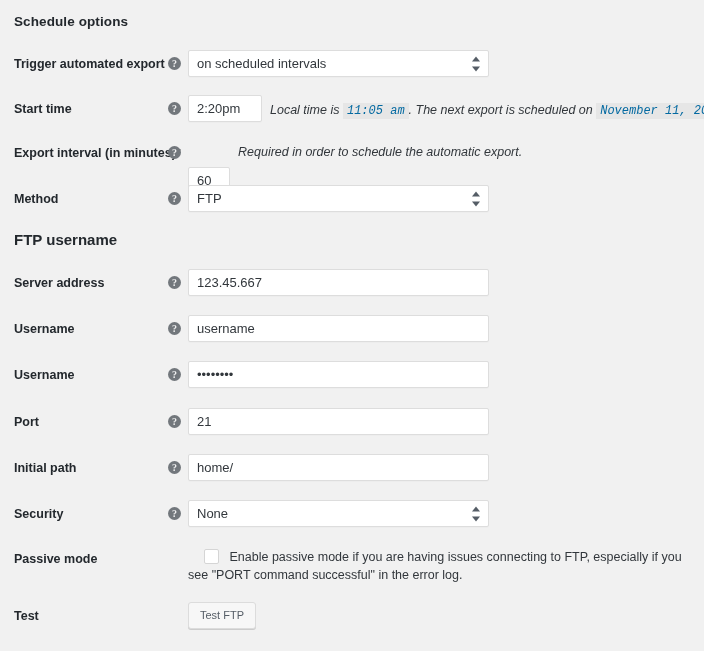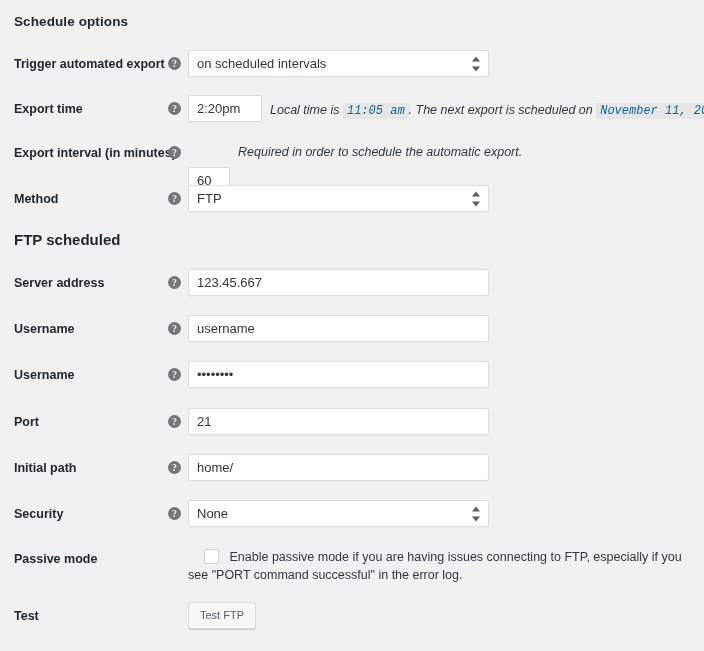--- a/index.html
+++ b/index.html
@@ -225,21 +225,21 @@
         </select>
         <span class="select-arrows">
           <span class="up"></span>
             <span class="dn"></span>
         </span>
       </span>
     </div>
   </div>
 
   <div class="row" style="top:101px;">
-    <div class="row-label">Export time</div>
+    <div class="row-label">Start time</div>
     <div class="help-icon">?</div>
     <div class="field">
       <input class="txt w-time" type="text" value="2:20pm" style="">
     </div>
     <div class="desc" style="left:270px; top:1px;">
       <span>Local time is</span>
       <code>11:05 am</code><span>. The next export is scheduled on</span>
       <code>November 11, 2019 11:07 am</code>
     </div>
   </div>
@@ -262,21 +262,21 @@
           <option>FTP</option>
         </select>
         <span class="select-arrows">
           <span class="up"></span>
             <span class="dn"></span>
         </span>
       </span>
     </div>
   </div>
 
-  <div class="section-heading h-ftp">FTP scheduled</div>
+  <div class="section-heading h-ftp">FTP username</div>
 
   <div class="row" style="top:275px;">
     <div class="row-label">Server address</div>
     <div class="help-icon">?</div>
     <div class="field">
       <input class="txt w-wide" type="text" value="123.45.667" style="">
     </div>
   </div>
 
   <div class="row" style="top:321px;">

